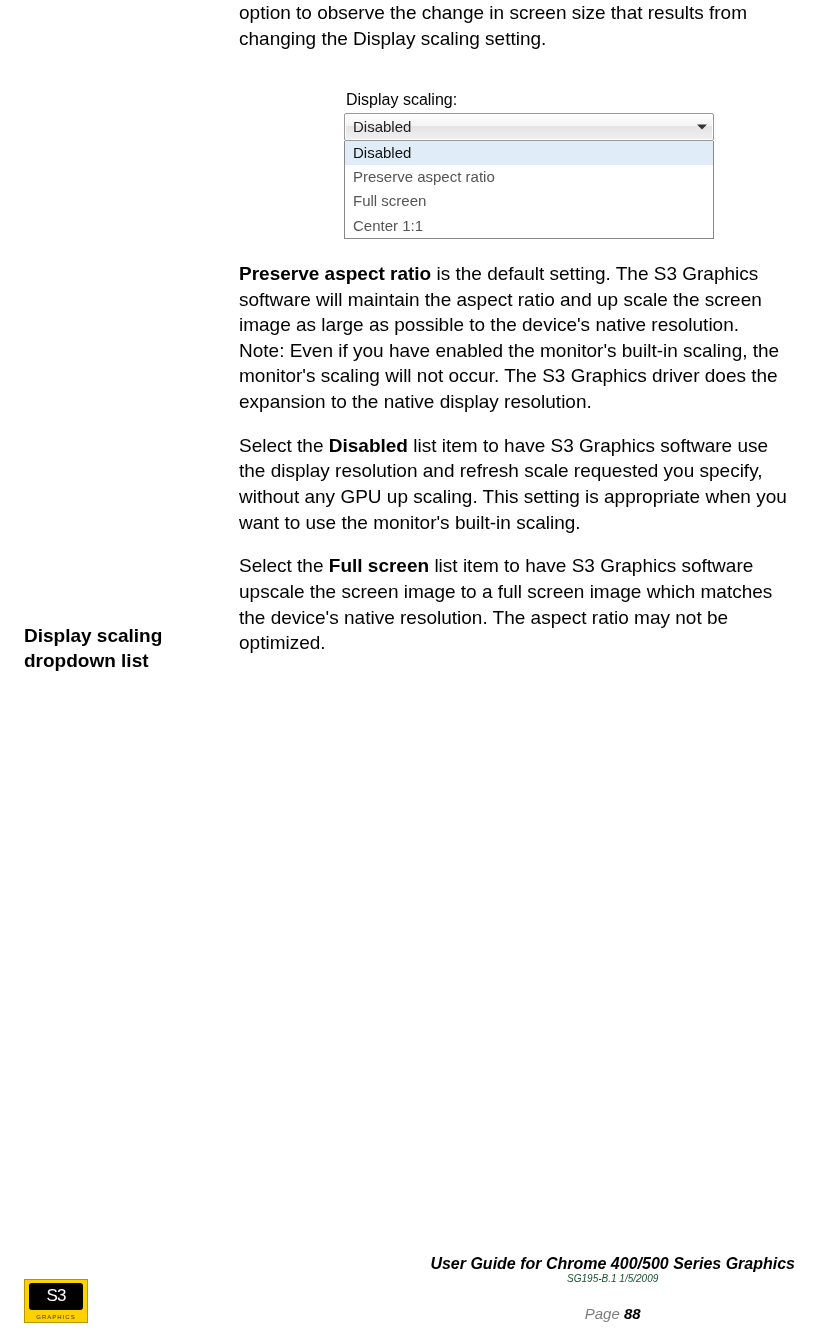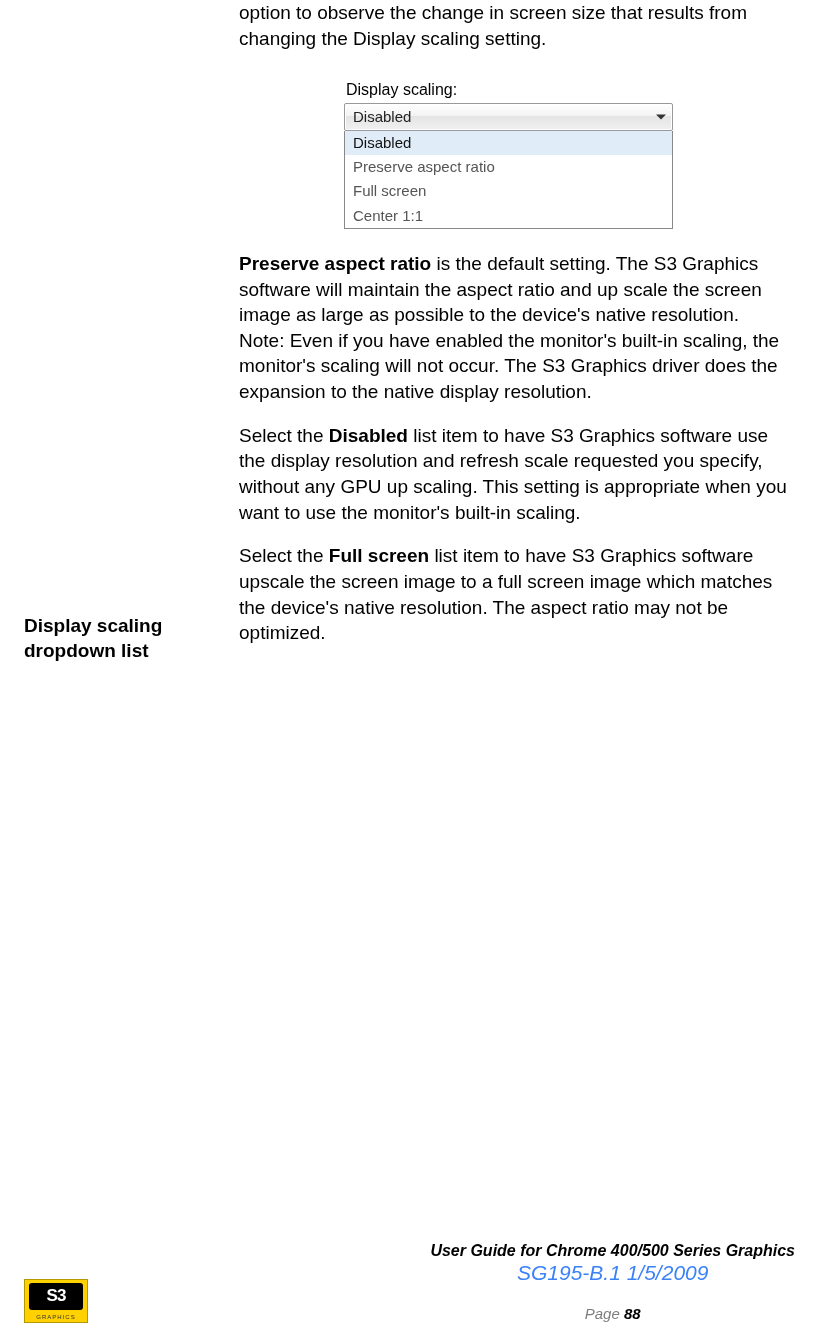--- a/index.html
+++ b/index.html
@@ -29,22 +29,22 @@
       padding-right: 10px;
     }
     .main {
       flex: 1;
     }
     .para {
       margin-bottom: 18px;
     }
     .bold { font-weight: bold; }
     .dropdown-figure {
-      margin: 10px 0 22px 105px;
-      width: 329px;
+      margin: 20px 0 22px 105px;
+      width: 370px;
     }
     .dd-label {
       font-family: "Segoe UI", Tahoma, sans-serif;
       font-size: 16px;
       color: #000;
       margin-bottom: 2px;
       padding-left: 2px;
     }
     .dd-select {
       border: 1px solid #999;
@@ -102,21 +102,21 @@
       border: 1px solid #b39800;
       overflow: hidden;
     }
     .logo-inner {
       position: absolute;
       left: 4px; top: 3px; right: 4px; bottom: 12px;
       background: #000;
       border-radius: 3px;
       color: #fff;
       font-family: Arial Black, Arial, sans-serif;
-      font-weight: 700;
+      font-weight: 400;
       font-size: 17px;
       text-align: center;
       line-height: 25px;
       letter-spacing: -1px;
     }
     .logo-sub {
       position: absolute;
       bottom: 1px;
       left: 0; right: 0;
       text-align: center;
@@ -125,21 +125,21 @@
       color: #333;
       font-family: Arial, sans-serif;
     }
     .footer-text {
       text-align: center;
       font-style: italic;
       font-size: 16px;
       line-height: 1.2;
     }
     .ft-title { font-weight: bold; color: #000; }
-    .ft-meta { color: #3b82f6; font-size: 21px; }
+    .ft-meta { color: #14532d; font-size: 10px; }
     .ft-page { color: #7d7d7d; font-size: 15px; margin-top: 20px; }
     .ft-pagenum { color: #000; font-weight: bold; font-style: italic; }
   </style>
 </head>
 <body>
 
 <div class="page">
 
   <div class="row">
     <div class="sidebar"></div>

